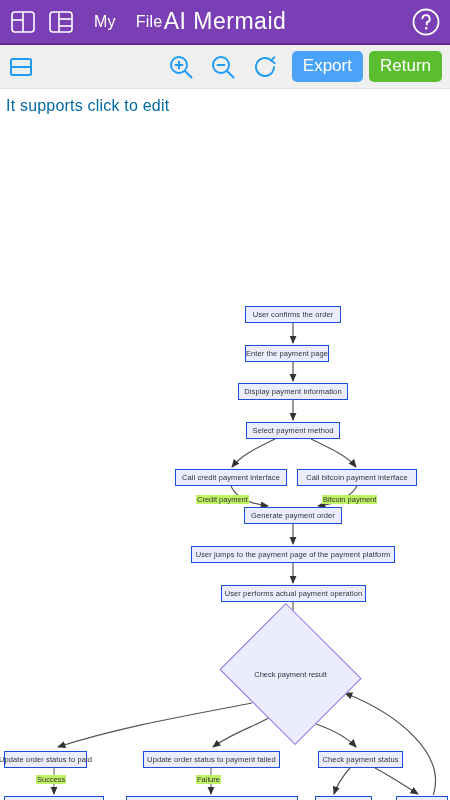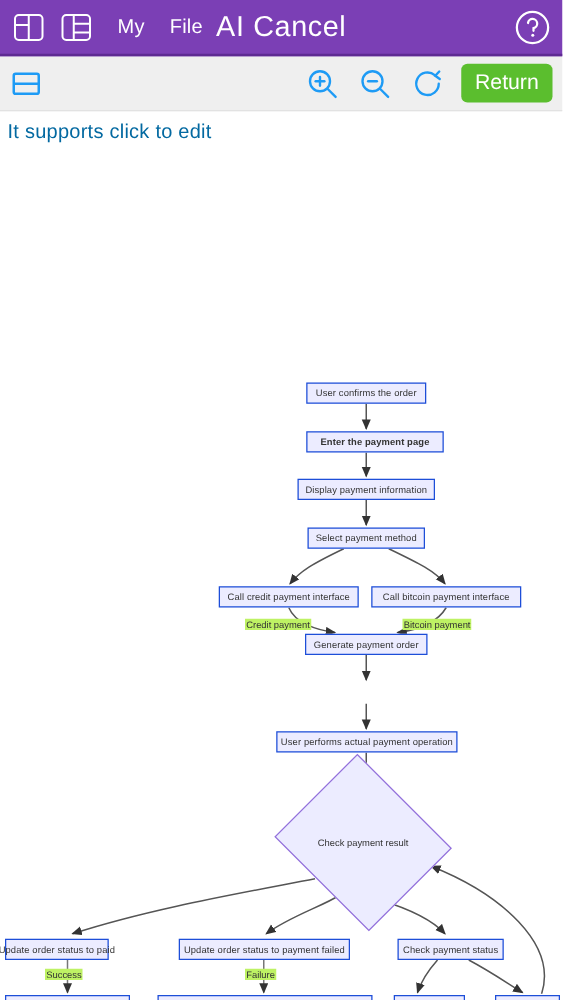--- a/index.html
+++ b/index.html
@@ -167,21 +167,21 @@
       <rect x="4" y="5" width="22" height="20" rx="3"></rect>
       <line x1="13" y1="5" x2="13" y2="25"></line>
       <line x1="13" y1="12" x2="26" y2="12"></line>
       <line x1="13" y1="19" x2="26" y2="19"></line>
     </svg>
   </span>
 
   <span class="hdr-link">My</span>
   <span class="hdr-link">File</span>
 
-  <div class="hdr-title">AI Cancel</div>
+  <div class="hdr-title">AI Mermaid</div>
 
   <span class="hdr-help">
     <svg viewBox="0 0 32 32" width="32" height="32" fill="none" stroke="#ffffff" stroke-width="1.8">
       <circle cx="16" cy="16" r="12.5"></circle>
       <path d="M12.4 12.4a3.7 3.7 0 1 1 4.4 4.1v2.1" stroke-linecap="round"></path>
       <circle cx="16.2" cy="22.2" r="1.2" fill="#ffffff" stroke="none"></circle>
     </svg>
   </span>
 </div>
 
@@ -213,20 +213,21 @@
     </svg>
   </span>
 
   <span class="tb-zoom">
     <svg viewBox="0 0 30 30" width="30" height="30" fill="none" stroke="#1E9BF5" stroke-width="1.9" stroke-linecap="round">
       <path d="M24 15a9 9 0 1 1-3.2-6.9"></path>
       <path d="M24.4 5.2 21.2 8.6 24.8 11.2"></path>
     </svg>
   </span>
 
+  <button class="btn btn-export">Export</button>
   <button class="btn btn-return">Return</button>
 </div>
 
 <div class="hint">It supports click to edit</div>
 
 <div class="canvas">
 
   <svg class="edges" viewBox="0 0 450 680">
     <defs>
       <marker id="ah" markerWidth="8" markerHeight="8" refX="6.2" refY="3" orient="auto">
@@ -255,26 +256,27 @@
       <line x1="54" y1="653" x2="54" y2="679" stroke="#777777"></line>
       <line x1="211" y1="653" x2="211" y2="679" stroke="#777777"></line>
       <path d="M350,653 C342,662 337,670 334,679"></path>
       <path d="M375,653 C392,662 405,671 418,679"></path>
 
       <path d="M433,681 C447,640 400,600 345,578"></path>
     </g>
   </svg>
 
   <div class="node" style="left:245px;top:191px;width:96px;height:17px;">User confirms the order</div>
-  <div class="node" style="left:245px;top:230px;width:110px;height:17px;font-weight:bold;">Enter the payment page</div>
+  <div class="node" style="left:245px;top:230px;width:84px;height:17px;">Enter the payment page</div>
   <div class="node" style="left:238px;top:268px;width:110px;height:17px;">Display payment information</div>
   <div class="node" style="left:246px;top:307px;width:94px;height:17px;">Select payment method</div>
   <div class="node" style="left:175px;top:354px;width:112px;height:17px;text-align:right;">Call credit payment interface</div>
   <div class="node" style="left:297px;top:354px;width:120px;height:17px;">Call bitcoin payment interface</div>
   <div class="node" style="left:244px;top:392px;width:98px;height:17px;">Generate payment order</div>
+  <div class="node" style="left:191px;top:431px;width:204px;height:17px;">User jumps to the payment page of the payment platform</div>
   <div class="node" style="left:221px;top:470px;width:145px;height:17px;">User performs actual payment operation</div>
 
   <div class="diamond" style="left:237px;top:512px;width:107px;height:94px;">
     <div class="dshape"></div>
     <div class="dlabel">Check payment result</div>
   </div>
 
   <div class="node" style="left:4px;top:636px;width:83px;height:17px;">Update order status to paid</div>
   <div class="node" style="left:4px;top:681px;width:100px;height:17px;">Notify the merchant to ship</div>
   <div class="node" style="left:143px;top:636px;width:137px;height:17px;">Update order status to payment failed</div>

